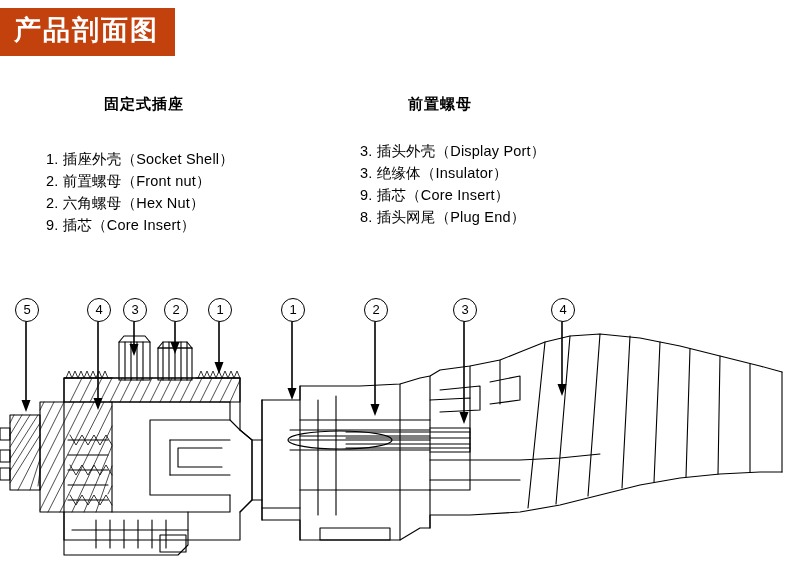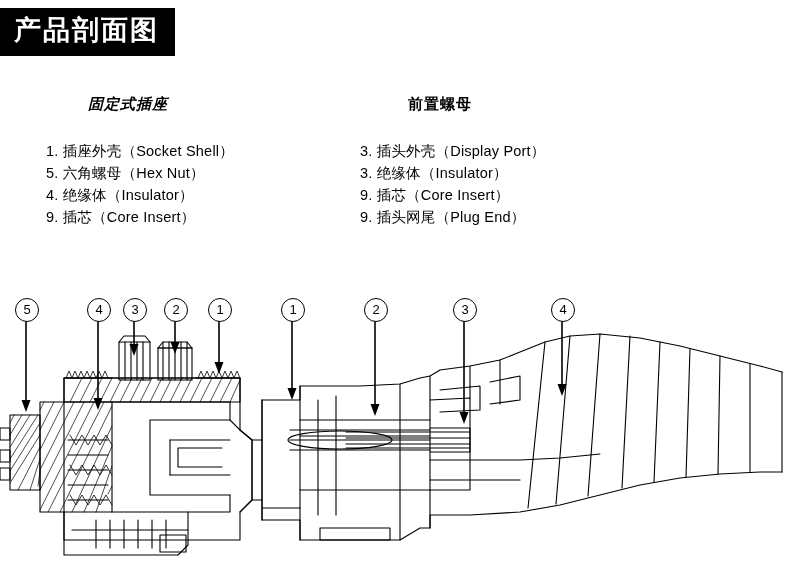--- a/index.html
+++ b/index.html
@@ -18,46 +18,46 @@
   .page {
     position: relative;
     width: 790px;
     height: 569px;
   }
   
   .title-banner {
     position: absolute;
     left: 0;
     top: 8px;
-    background: #000000;
+    background: #c2410c;
     color: #ffffff;
     font-size: 27px;
     font-weight: bold;
     letter-spacing: 2px;
     padding: 8px 16px 10px 14px;
     line-height: 1.1;
   }
   
   .col-heading {
     position: absolute;
     font-size: 15px;
     font-weight: bold;
     letter-spacing: 1px;
   }
-  .col-heading.left { left: 88px; top: 95px; font-style: italic; }
+  .col-heading.left { left: 104px; top: 95px; }
   .col-heading.right { left: 408px; top: 95px; }
 
   
   .legend {
     position: absolute;
     font-size: 14.5px;
     line-height: 22px;
     letter-spacing: 0.2px;
   }
-  .legend.left { left: 46px; top: 140px; }
+  .legend.left { left: 46px; top: 148px; }
   .legend.right { left: 360px; top: 140px; }
   .legend div { white-space: nowrap; }
 
   
   .callout {
     position: absolute;
     width: 22px;
     height: 22px;
     border: 1.4px solid #000;
     border-radius: 50%;
@@ -81,30 +81,30 @@
 
 <div class="page">
 
   <div class="title-banner">产品剖面图</div>
 
   <div class="col-heading left">固定式插座</div>
   <div class="col-heading right">前置螺母</div>
 
   <div class="legend left">
     <div>1. 插座外壳（Socket Shell）</div>
-    <div>5. 六角螺母（Hex Nut）</div>
-    <div>4. 绝缘体（Insulator）</div>
+    <div>2. 前置螺母（Front nut）</div>
+    <div>2. 六角螺母（Hex Nut）</div>
     <div>9. 插芯（Core Insert）</div>
   </div>
 
   <div class="legend right">
     <div>3. 插头外壳（Display Port）</div>
     <div>3. 绝缘体（Insulator）</div>
     <div>9. 插芯（Core Insert）</div>
-    <div>9. 插头网尾（Plug End）</div>
+    <div>8. 插头网尾（Plug End）</div>
   </div>
 
   <div class="callout" style="left:15px;  top:298px;">5</div>
   <div class="callout" style="left:87px;  top:298px;">4</div>
   <div class="callout" style="left:123px; top:298px;">3</div>
   <div class="callout" style="left:164px; top:298px;">2</div>
   <div class="callout" style="left:208px; top:298px;">1</div>
 
   <div class="callout" style="left:281px; top:298px;">1</div>
   <div class="callout" style="left:364px; top:298px;">2</div>

